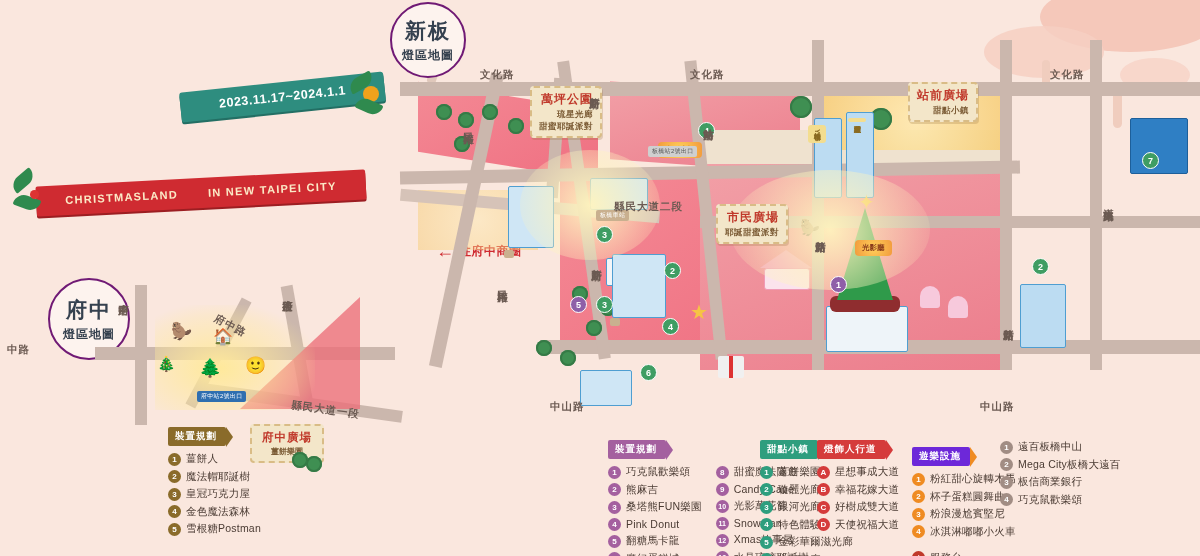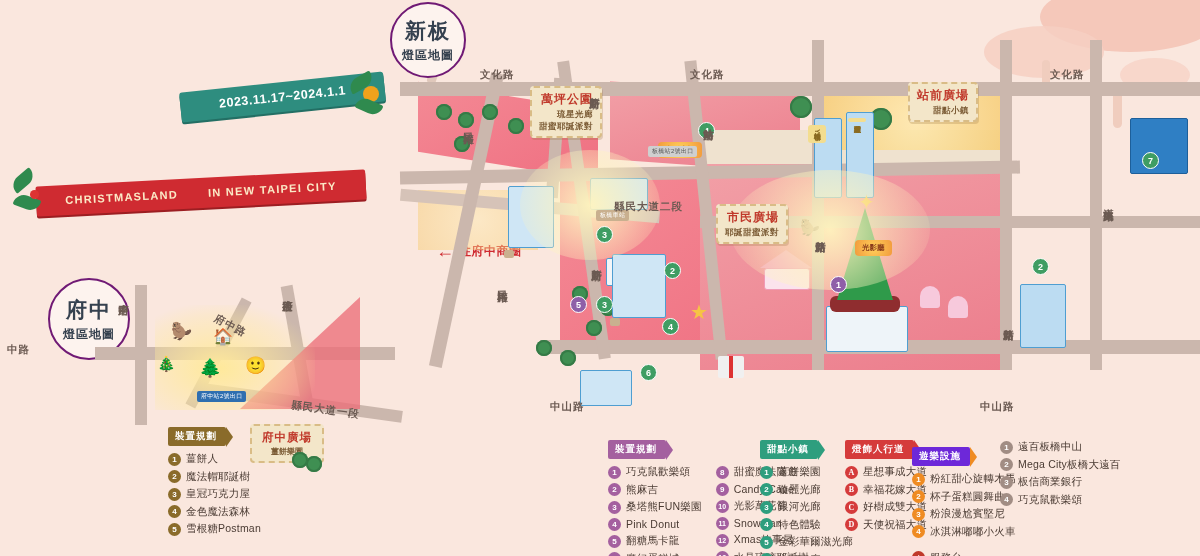--- a/index.html
+++ b/index.html
@@ -473,21 +473,21 @@
           <span class="lg-txt">金彩華爾滋光廊</span>
         </div>
       <div class="lg-row">
           <span class="lg-num" style="background:#2e9e7e;">6</span>
           <span class="lg-txt">心願光廊</span>
         </div>
 
     </div>
   </div>
 
-  <div class="legend" style="left:845px;top:438px;font-family:Liberation Serif, serif;">
+  <div class="legend" style="left:817px;top:438px;">
     <div class="lg-head" style="background:#d53b3b;">
       <span>燈飾人行道</span>
       <i style="position:absolute;right:-7px;top:0;border-top:10px solid transparent;border-bottom:10px solid transparent;border-left:7px solid #d53b3b;"></i>
     </div>
     <div class="lg-items">
       <div class="lg-row">
           <span class="lg-num" style="background:#d53b3b;">A</span>
           <span class="lg-txt">星想事成大道</span>
         </div>
       <div class="lg-row">

